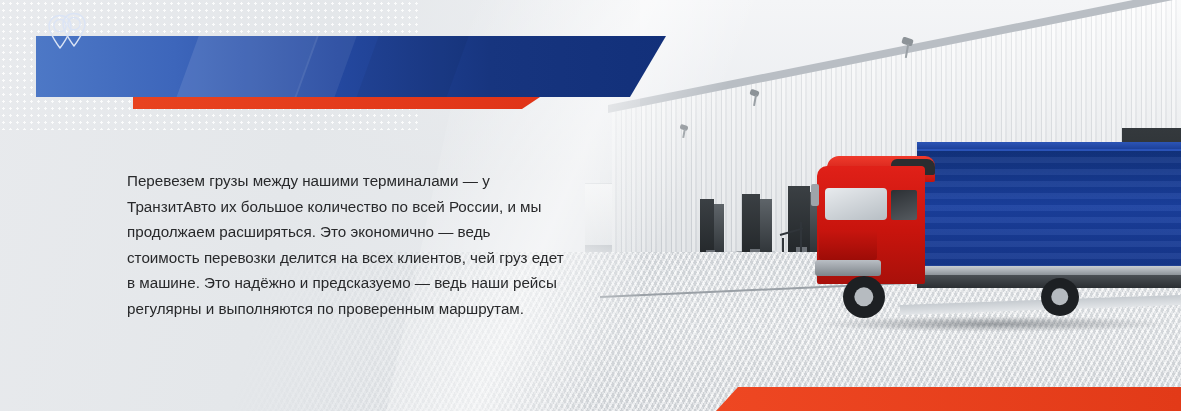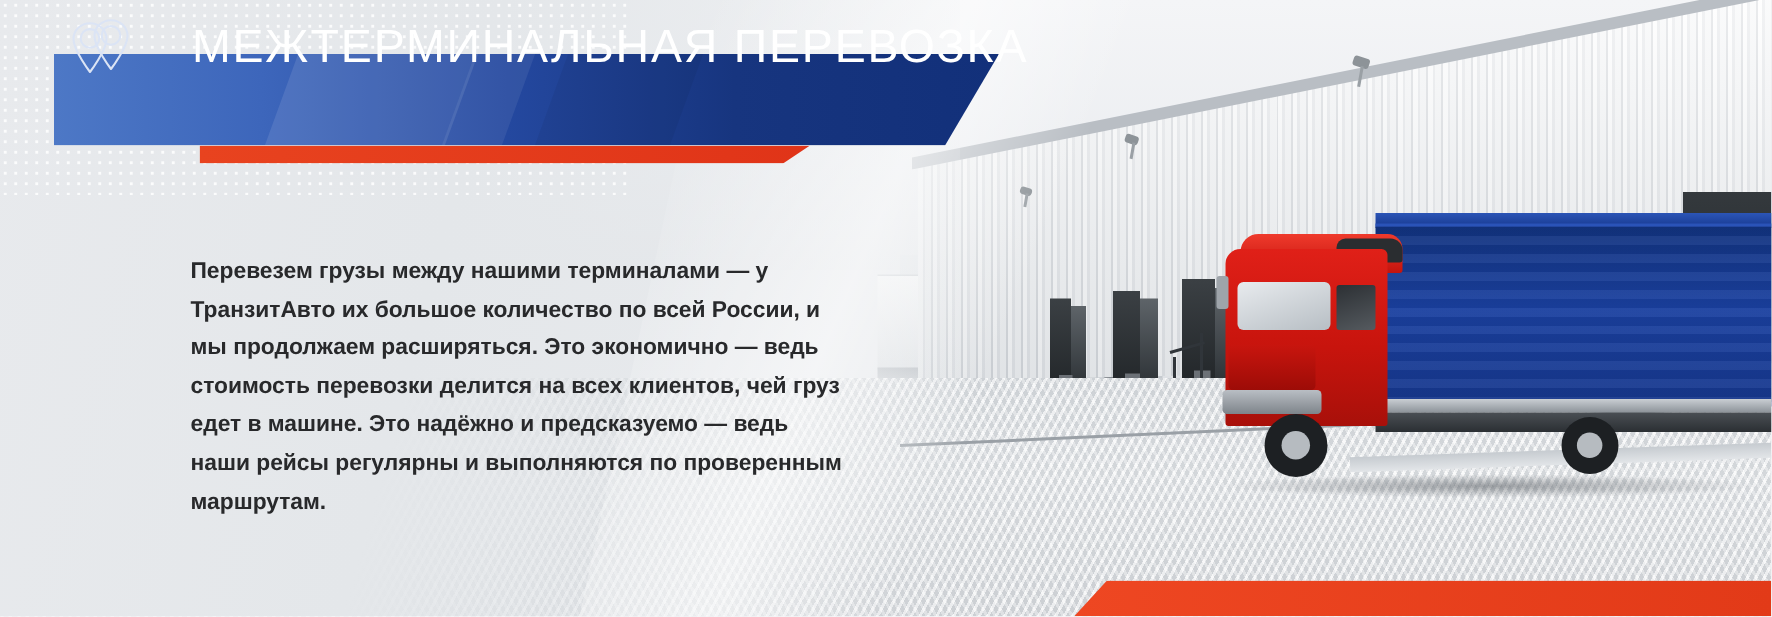--- a/index.html
+++ b/index.html
@@ -222,21 +222,21 @@
     clip-path:polygon(22px 0, 465px 0, 465px 24px, 0 24px);
   }
 
   
   .copy{
     position:absolute;left:127px;top:168px;width:440px;
     color:#28292b;
     font-size:15.2px;line-height:25.6px;
     font-family:"Liberation Sans","DejaVu Sans",sans-serif;
   }
-  .copy p{margin:0;font-weight:bold;}
+  .copy p{margin:0;}
 </style>
 </head>
 <body>
 
 <div class="stage">
 
   <div class="photo">
     <div class="sky"></div>
 
     <div class="wall-far"></div>
@@ -319,21 +319,20 @@
 
   <div class="banner-icon">
     <svg viewBox="0 0 52 40" width="52" height="40" fill="none" stroke="#dbe4f5" stroke-width="1.4" stroke-linecap="round" stroke-linejoin="round">
       <path d="M16 3.5c-6.1 0-11 4.7-11 10.5 0 7.6 11 22 11 22s11-14.4 11-22c0-5.8-4.9-10.5-11-10.5z"></path>
       <circle cx="16" cy="13.6" r="6.2"></circle>
       <path d="M30 1.5c-6.1 0-11 4.7-11 10.5 0 7.6 11 22 11 22s11-14.4 11-22c0-5.8-4.9-10.5-11-10.5z"></path>
       <circle cx="30" cy="11.6" r="6.2"></circle>
     </svg>
   </div>
 
-  <div class="banner-title">МЕЖТЕРМИНАЛЬНАЯ ПЕРЕВОЗКА</div>
 
   <div class="accent-bar"></div>
 
   <div class="copy">
     <p>Перевезем грузы между нашими терминалами — у ТранзитАвто их большое количество по всей России, и мы продолжаем расширяться. Это экономично — ведь стоимость перевозки делится на всех клиентов, чей груз едет в машине. Это надёжно и предсказуемо — ведь наши рейсы регулярны и выполняются по проверенным маршрутам.</p>
   </div>
 
   <div class="bottom-bar"></div>
 
 </div>

